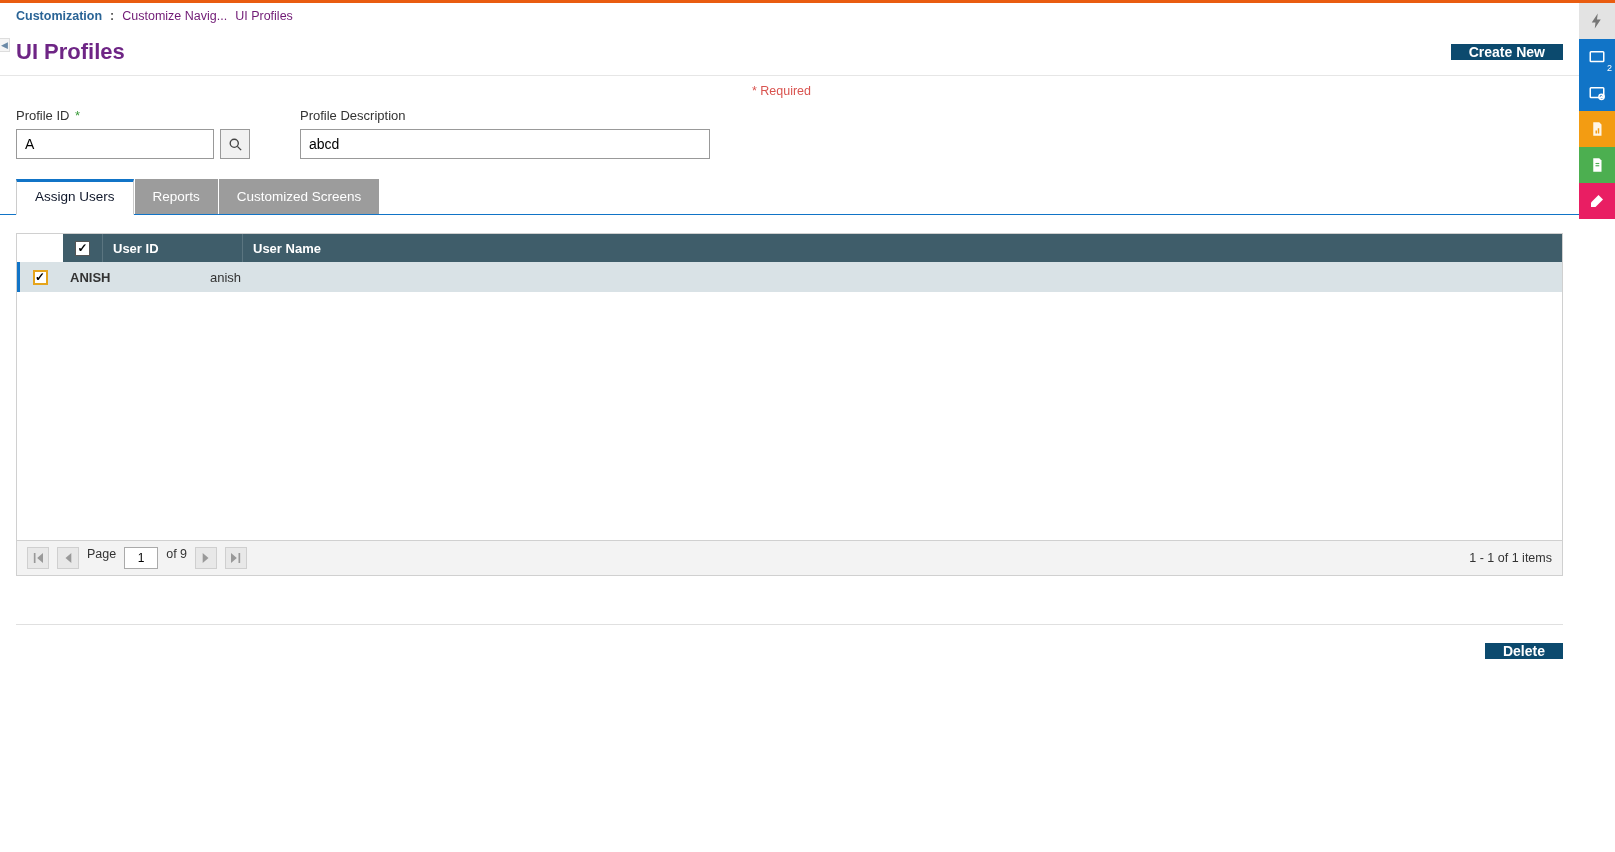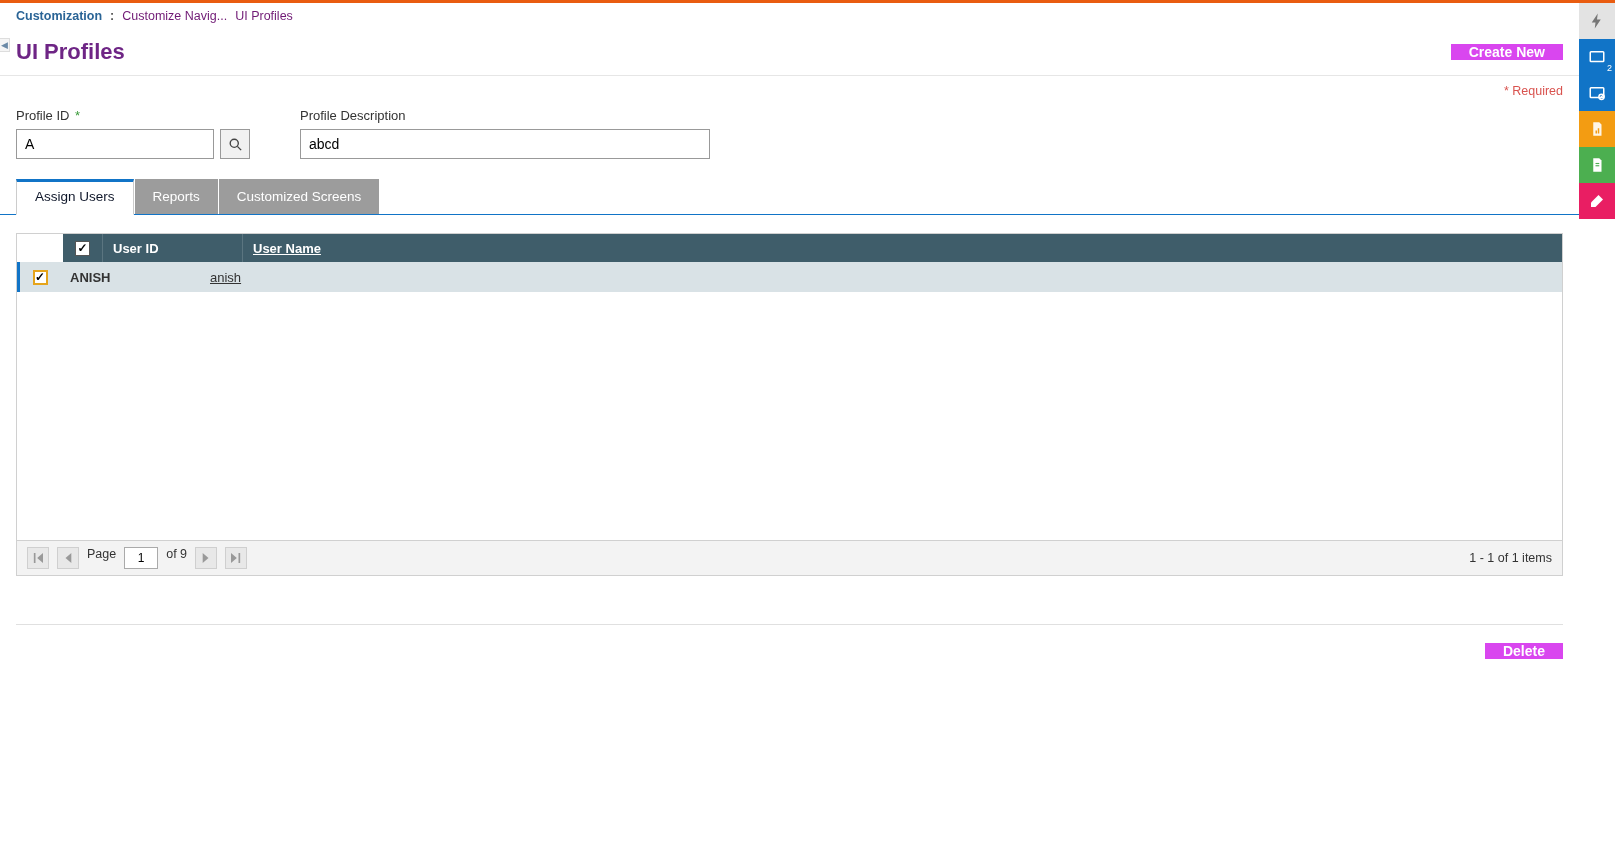--- a/index.html
+++ b/index.html
@@ -45,30 +45,30 @@
   align-items: center;
   padding: 10px 16px 10px 16px;
   border-bottom: 1px solid #e6e6e6;
 }
 .page-title {
   font-size: 22px;
   font-weight: bold;
   color: #6e2585;
 }
 .btn-primary {
-  background: #d946ef;
+  background: #0c4a6e;
   color: #fff;
   border: none;
   padding: 0 18px;
   font-size: 14px;
   font-weight: 600;
   cursor: pointer;
 }
 .required-note {
-  text-align: right;
+  text-align: center;
   color: #d9534f;
   font-size: 12.5px;
   padding: 8px 16px 0 0;
 }
 .form-row {
   display: flex;
   gap: 50px;
   padding: 10px 16px 20px 16px;
 }
 .form-group { display: flex; flex-direction: column; gap: 6px; }
@@ -136,21 +136,21 @@
   color: #fff;
   display: flex;
   height: 28px;
   align-items: flex-end;
   font-size: 13px;
   font-weight: bold;
   margin-left: 46px;
 }
 .grid-col-check { width: 40px; display: flex; justify-content: center; border-right: 1px solid rgba(255,255,255,0.15); height:100%; align-items:center;}
 .grid-col-userid { width: 140px; padding-left: 10px; border-right: 1px solid rgba(255,255,255,0.15); height:100%; display:flex; align-items:center;}
-.grid-col-username { flex: 1; padding-left: 10px; height:100%; display:flex; align-items:center;text-decoration:underline;}
+.grid-col-username { flex: 1; padding-left: 10px; height:100%; display:flex; align-items:center;}
 .checkbox-box {
   width: 15px; height: 15px;
   background: #fff;
   border: 1px solid #555;
   display: flex; align-items: center; justify-content: center;
   font-size: 12px;
   font-weight: bold;
   cursor: pointer;
 }
 .checkbox-box.checked::after { content: "✓"; color: #000; line-height:1;}

